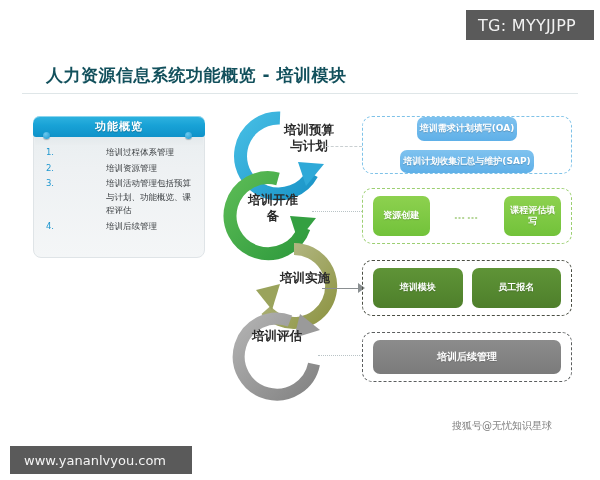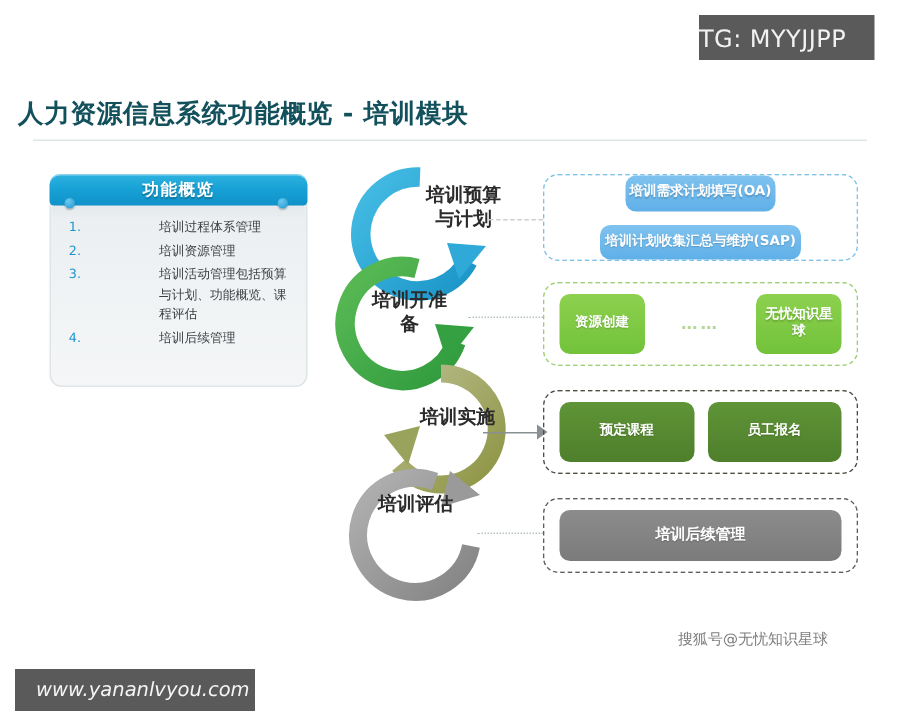--- a/index.html
+++ b/index.html
@@ -8,33 +8,33 @@
     background:#ffffff;
     font-family:"DejaVu Sans","Liberation Sans",sans-serif;
     overflow:hidden;
     position:relative;
   }
   #stage{position:relative;width:600px;height:480px;}
 
   
   .tg-badge{
     position:absolute;left:466px;top:10px;
-    width:117px;height:30px;
+    width:128px;height:30px;
     background:#5a5a5a;
     color:#f2f2f2;
     font-size:16px;
     display:flex;align-items:center;
-    padding-left:0;
+    padding-left:12px;
     box-sizing:border-box;
     letter-spacing:.3px;
   }
 
   
   .page-title{
-    position:absolute;left:12px;top:64px;
+    position:absolute;left:46px;top:64px;
     font-size:17px;font-weight:bold;
     color:#12505c;
     letter-spacing:.5px;
     white-space:nowrap;
   }
   .title-rule{
     position:absolute;left:22px;top:93px;
     width:556px;height:1px;
     background:#dfe6e8;
   }
@@ -181,25 +181,25 @@
   }
 
   
   .watermark{
     position:absolute;left:452px;top:419px;
     font-size:10px;color:#7d7d7d;
     white-space:nowrap;
   }
   .site-badge{
     position:absolute;left:10px;top:446px;
-    width:160px;height:28px;
+    width:182px;height:28px;
     background:#5a5a5a;color:#f5f5f5;
     font-size:13px;
     display:flex;align-items:center;
-    padding-left:14px;box-sizing:border-box;font-style:italic;
+    padding-left:14px;box-sizing:border-box;
   }
 </style>
 </head>
 <body>
 
 <div id="stage">
 
   <div class="tg-badge">TG: MYYJJPP</div>
 
   <div class="page-title">人力资源信息系统功能概览 - 培训模块</div>
@@ -300,25 +300,25 @@
   <div class="conn" id="conn4"></div>
 
   <div class="group" id="group1">
     <div class="cell">培训需求计划填写(OA)</div>
     <div class="cell">培训计划收集汇总与维护(SAP)</div>
   </div>
 
   <div class="group" id="group2">
     <div class="cell">资源创建</div>
     <div class="cell dots">……</div>
-    <div class="cell">无忧知识星球</div>
+    <div class="cell">课程评估填写</div>
   </div>
 
   <div class="group" id="group3">
-    <div class="cell">预定课程</div>
+    <div class="cell">培训模块</div>
     <div class="cell">员工报名</div>
   </div>
 
   <div class="group" id="group4">
     <div class="cell">培训后续管理</div>
   </div>
 
   <div class="watermark">搜狐号@无忧知识星球</div>
   <div class="site-badge">www.yananlvyou.com</div>
 

